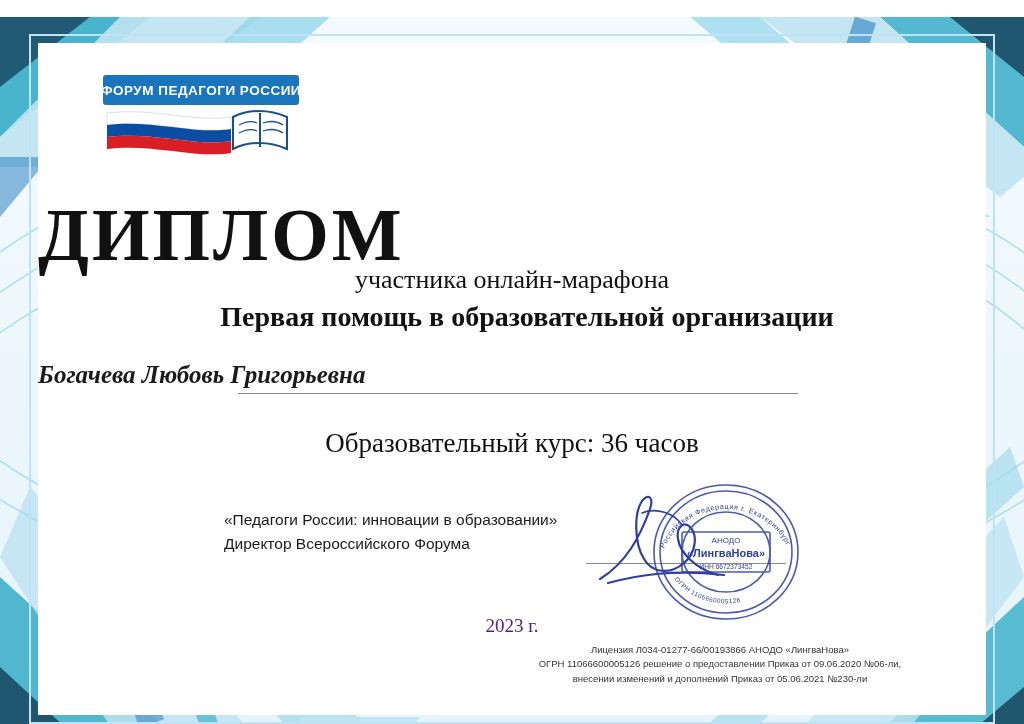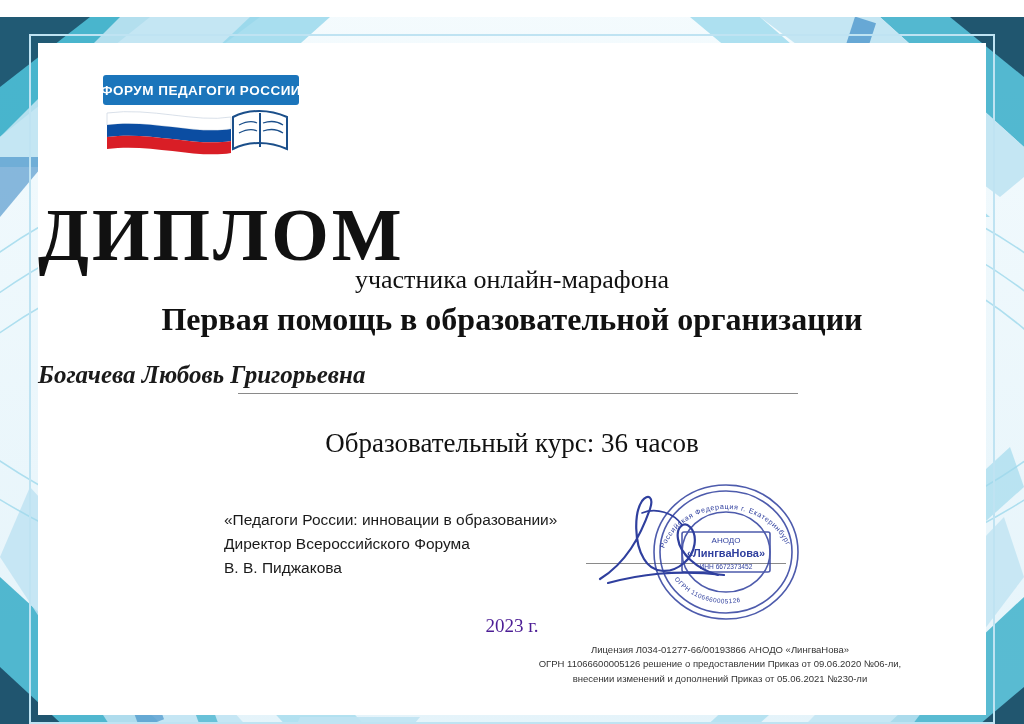--- a/index.html
+++ b/index.html
@@ -78,23 +78,24 @@
   }
 
   .course-title {
     position: absolute;
     top: 258px;
     left: 0;
     width: 948px;
     text-align: center;
     font-family: "Liberation Serif", serif;
     font-weight: bold;
-    font-size: 32px;
+    font-size: 28px;
     color: #111111;
     z-index: 9;
+    padding-left: 15px;
   }
 
   .recipient {
     position: absolute;
     top: 318px;
     left: 0;
     width: 948px;
     text-align: left;
     font-family: "Liberation Serif", serif;
     font-style: italic;
@@ -281,21 +282,20 @@
     <div class="course-title">Первая помощь в образовательной организации</div>
 
     <div class="recipient">Богачева Любовь Григорьевна</div>
     <div class="recipient-rule"></div>
 
     <div class="course-hours">Образовательный курс: 36 часов</div>
 
     <div class="signature-block">
       <div>«Педагоги России: инновации в образовании»</div>
       <div>Директор Всероссийского Форума</div>
-      <div>В. В. Пиджакова</div>
     </div>
 
     <div class="signature-rule"></div>
 
     <svg class="stamp" viewBox="0 0 180 150" aria-hidden="true">
       <g fill="none" stroke="#2f3f9e" stroke-width="1.6" opacity="0.85">
         <ellipse cx="90" cy="75" rx="72" ry="67"></ellipse>
         <ellipse cx="90" cy="75" rx="66" ry="61"></ellipse>
         <ellipse cx="90" cy="75" rx="44" ry="40"></ellipse>
         <rect x="46" y="55" width="88" height="40" rx="2"></rect>

